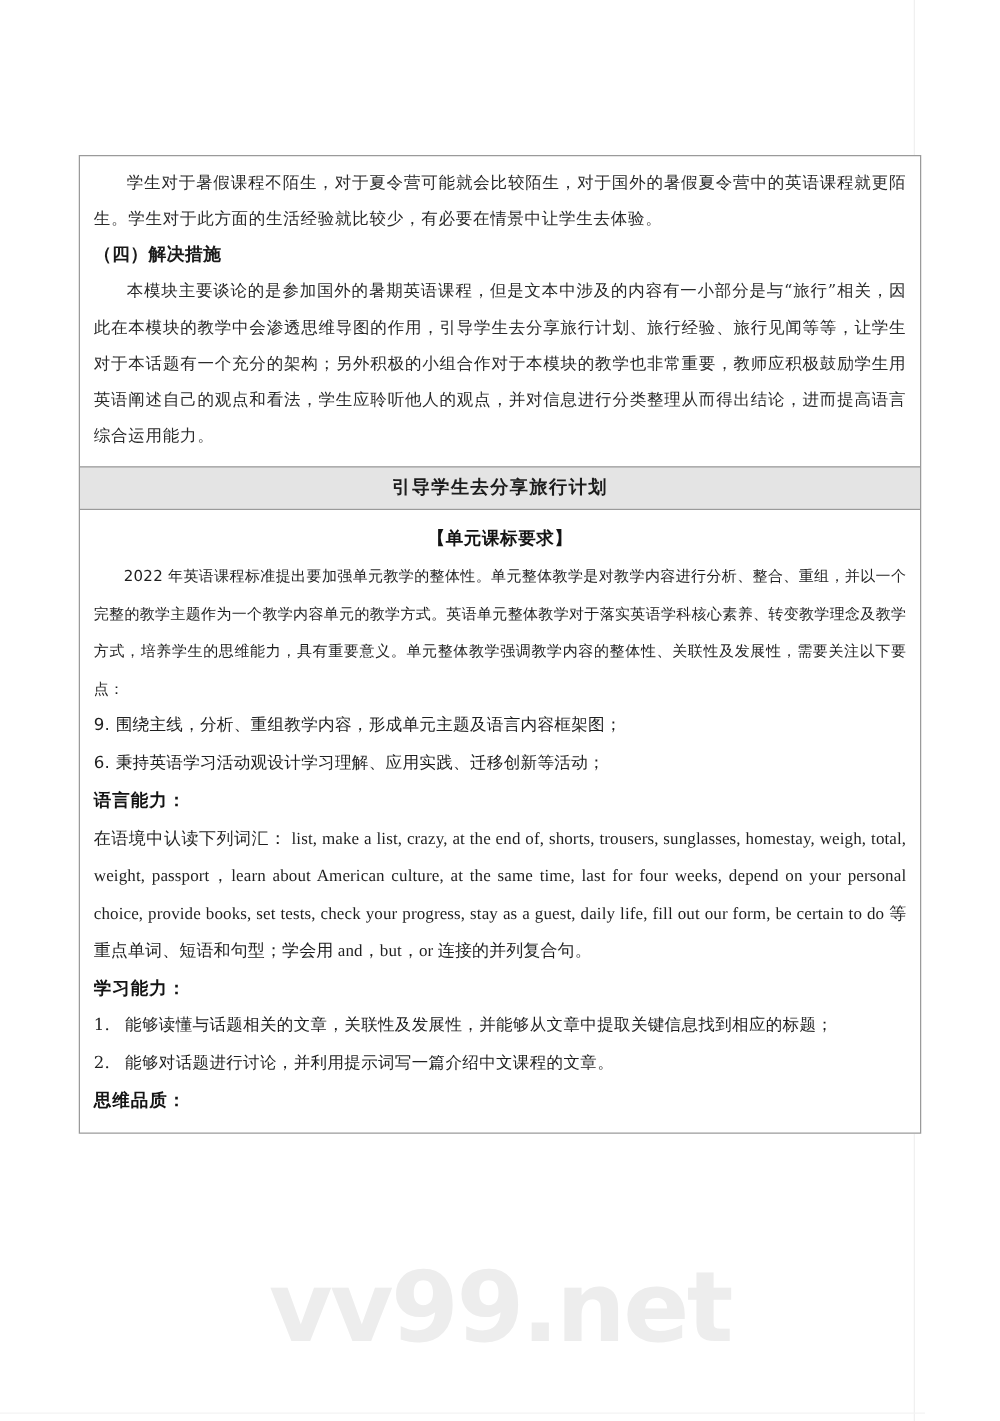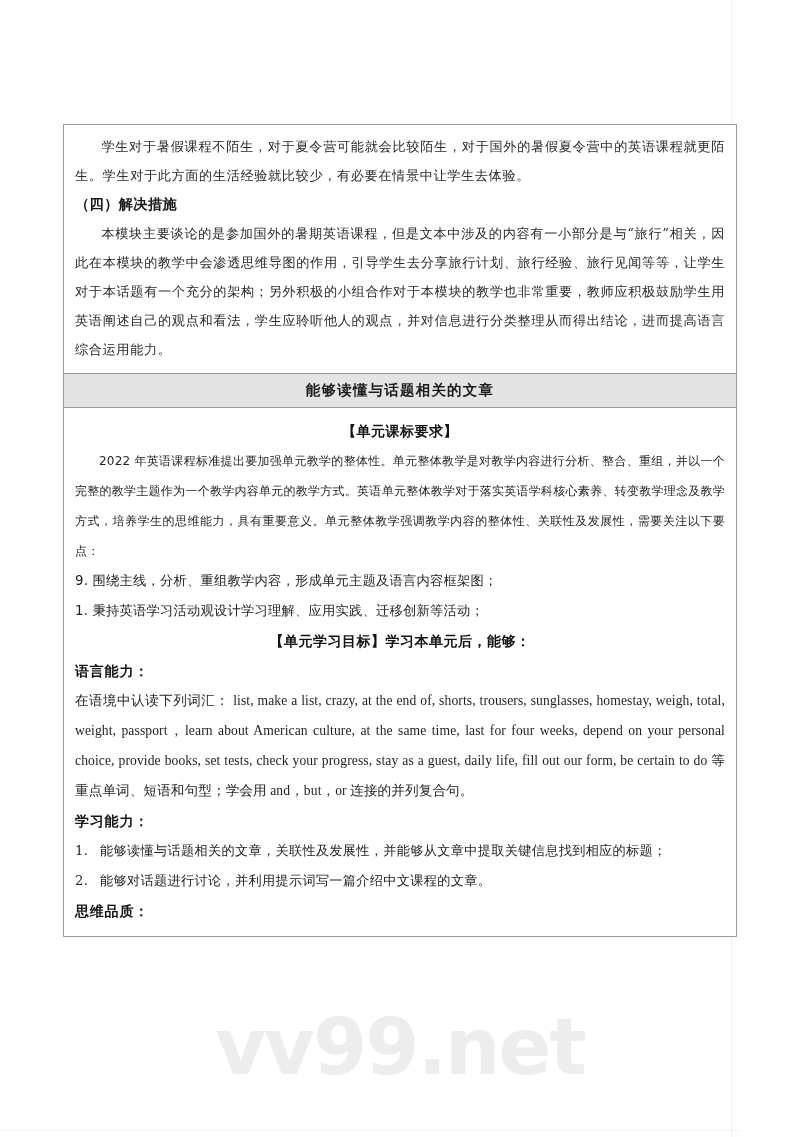--- a/index.html
+++ b/index.html
@@ -184,34 +184,33 @@
 
     <div class="doc-row">
       <div class="cell kai">
         <p class="indent">学生对于暑假课程不陌生，对于夏令营可能就会比较陌生，对于国外的暑假夏令营中的英语课程就更陌生。学生对于此方面的生活经验就比较少，有必要在情景中让学生去体验。</p>
         <p class="subhead">（四）解决措施</p>
         <p class="indent">本模块主要谈论的是参加国外的暑期英语课程，但是文本中涉及的内容有一小部分是与“旅行”相关，因此在本模块的教学中会渗透思维导图的作用，引导学生去分享旅行计划、旅行经验、旅行见闻等等，让学生对于本话题有一个充分的架构；另外积极的小组合作对于本模块的教学也非常重要，教师应积极鼓励学生用英语阐述自己的观点和看法，学生应聆听他人的观点，并对信息进行分类整理从而得出结论，进而提高语言综合运用能力。</p>
       </div>
     </div>
 
     <div class="doc-row banner-row">
-      <div class="banner">能够读懂与话题相关的文章</div>
+      <div class="banner">引导学生去分享旅行计划</div>
     </div>
 
     <div class="doc-row">
       <div class="cell body-cell">
 
         <p class="bracket-head">【单元课标要求】</p>
 
         <p class="para">2022 年英语课程标准提出要加强单元教学的整体性。单元整体教学是对教学内容进行分析、整合、重组，并以一个完整的教学主题作为一个教学内容单元的教学方式。英语单元整体教学对于落实英语学科核心素养、转变教学理念及教学方式，培养学生的思维能力，具有重要意义。单元整体教学强调教学内容的整体性、关联性及发展性，需要关注以下要点：</p>
 
         <p class="numline">9. 围绕主线，分析、重组教学内容，形成单元主题及语言内容框架图；</p>
-        <p class="numline">1. 秉持英语学习活动观设计学习理解、应用实践、迁移创新等活动；</p>
-
-        <p class="bracket-head">【单元学习目标】学习本单元后，能够：</p>
+        <p class="numline">6. 秉持英语学习活动观设计学习理解、应用实践、迁移创新等活动；</p>
+
 
         <p class="sec-head">语言能力：</p>
         <p class="en-para">在语境中认读下列词汇：  list, make a list, crazy, at the end of, shorts, trousers, sunglasses, homestay, weigh, total, weight, passport，learn about American culture, at the same time, last for four weeks, depend on your personal choice, provide books, set tests, check your progress, stay as a guest, daily life, fill out our form, be certain to do 等重点单词、短语和句型；学会用 and，but，or 连接的并列复合句。</p>
 
         <p class="sec-head">学习能力：</p>
         <p class="ab-item">
           <span class="num">1.</span><span>能够读懂与话题相关的文章，关联性及发展性，并能够从文章中提取关键信息找到相应的标题；</span>
         </p>
         <p class="ab-item">
           <span class="num">2.</span><span>能够对话题进行讨论，并利用提示词写一篇介绍中文课程的文章。</span>

